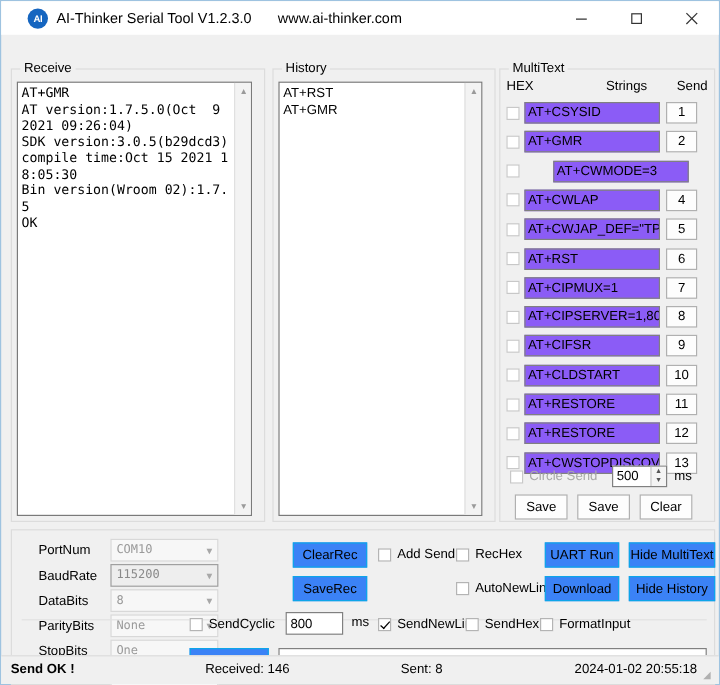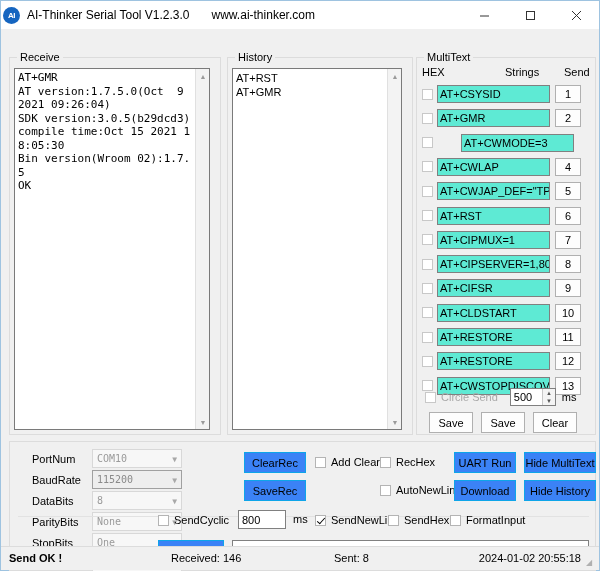--- a/index.html
+++ b/index.html
@@ -27,21 +27,21 @@
     background:#ffffff;
     display:flex;
     align-items:center;
     flex:0 0 28px;
     position:relative;
   }
   .app-icon {
     width:17px; height:17px;
     border-radius:50%;
     background:#1565c0;
-    margin-left:2px; margin-right:7px;
+    margin-left:22px; margin-right:7px;
     color:#fff;
     font-size:8px;
     font-weight:bold;
     display:flex; align-items:center; justify-content:center;
     flex:0 0 17px;
     letter-spacing:-0.5px;
   }
   .title-text { font-size:12px; color:#000; }
   .title-url { font-size:12px; color:#000; margin-left:22px; }
   .win-btns { position:absolute; right:0; top:0; height:28px; display:flex; }
@@ -138,21 +138,21 @@
     width:3px; height:7px;
     border:solid #000;
     border-width:0 1.6px 1.6px 0;
     transform:rotate(42deg);
   }
   .cb.dim { border-color:#c8c8c8; }
   .mt-input {
     margin-left:4px;
     width:113px; height:18px;
     border:1px solid #808080;
-    background:#5eead4;
+    background:#8b5cf6;
     font-size:11px;
     padding:1px 2px;
     overflow:hidden;
     white-space:nowrap;
     line-height:15px;
     flex:0 0 113px;
   }
   .mt-btn {
     margin-left:5px;
     width:26px; height:18px;
@@ -502,21 +502,21 @@
           <span>None</span>
           <span class="chev">▼</span>
         </div>
       </div>
 
       <div class="btn" id="clear-rec">ClearRec</div>
       <div class="btn" id="save-rec">SaveRec</div>
 
       <div class="chk-inline" id="c-addtime">
         <div class="cb"></div>
-        <span class="lbl">Add Clear</span>
+        <span class="lbl">Add Send</span>
       </div>
       <div class="chk-inline" id="c-rechex">
         <div class="cb"></div>
         <span class="lbl">RecHex</span>
       </div>
       <div class="chk-inline" id="c-autonl">
         <div class="cb"></div>
         <span class="lbl">AutoNewLine</span>
       </div>
 

